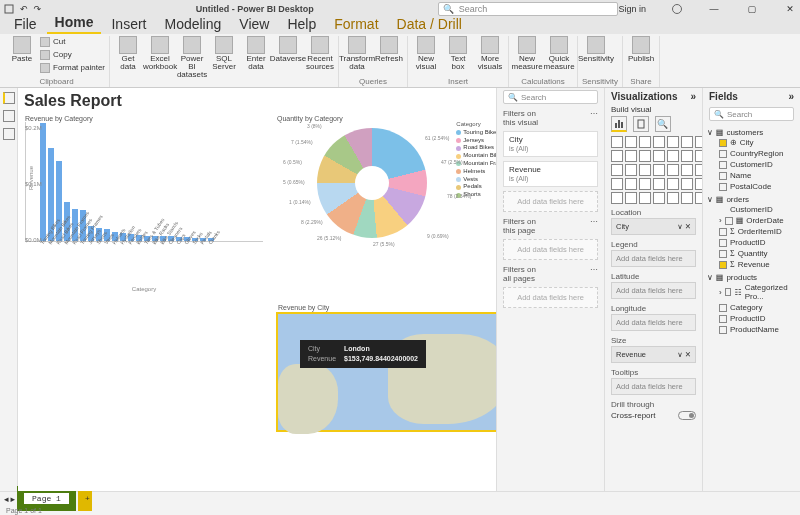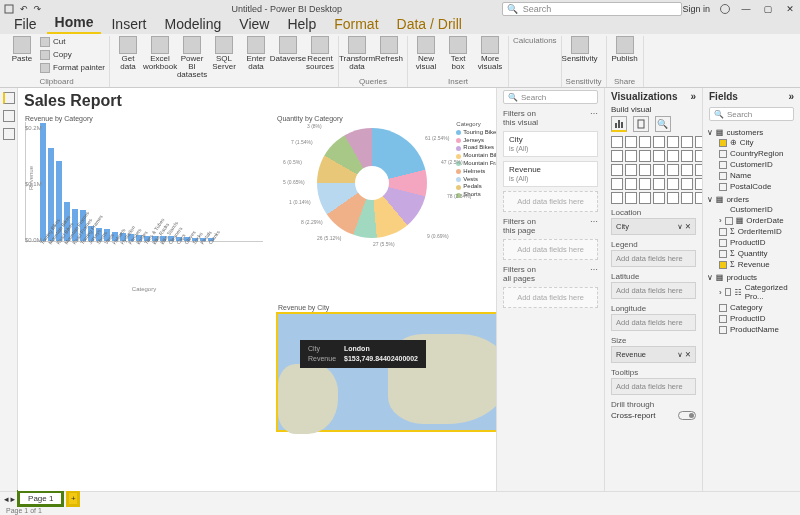--- a/index.html
+++ b/index.html
@@ -1,21 +1,21 @@
 <!DOCTYPE html>
 <html><head>
 <meta charset="utf-8">
 <style>
   * { box-sizing: border-box; margin: 0; padding: 0; font-family: "Segoe UI", sans-serif; }
   body { width: 800px; height: 515px; overflow: hidden; background: #f3f3f3; font-size: 9px; color: #333; }
   .titlebar { height: 18px; background: #e6e6e6; display: flex; align-items: center; padding: 0 4px; }
   .titlebar .qat { display: flex; gap: 6px; }
-  .titlebar .title { flex: 1; text-align: center; font-size: 9px; color: #444; margin-left:30px;}
+  .titlebar .title { flex: 1; text-align: center; font-size: 9px; color: #444; margin-left:30px;font-weight:bold;}
   .titlebar .searchbox { width: 180px; height: 14px; background: #fff; border: 1px solid #bbb; border-radius: 2px; display: flex; align-items: center; padding: 0 4px; gap: 4px; }
-  .titlebar .right { display:flex; gap:10px; align-items:center; margin-left:auto;}
+  .titlebar .right { display:flex; gap:26px; align-items:center; margin-left:auto;}
   .win-btn { width:12px; text-align:center;}
   .tabs { height: 16px; background: #e6e6e6; display: flex; align-items: flex-end; padding-left: 6px; gap: 2px; }
   .tab { padding: 2px 8px; font-size: 14px; cursor: pointer; }
   .tab.active { border-bottom: 2px solid #f2c811; font-weight:600;}
   .tab.ctx { color: #a07000; }
   .ribbon { height: 54px; background: #f3f3f3; border-bottom: 1px solid #ccc; display:flex; padding: 2px 4px 0 4px; }
   .rgroup { display:flex; flex-direction:column; border-right:1px solid #ddd; padding: 0 4px; font-size:8px;}
   .rgroup .icons { display:flex; gap:4px; flex:1; align-items:flex-start;}
   .rbtn { display:flex; flex-direction:column; align-items:center; width:28px; text-align:center; line-height:1; gap:1px; cursor:pointer;}
   .rbtn.small {width:auto; flex-direction:row; height:12px; gap:3px;}
@@ -65,21 +65,21 @@
   .bwell.filled{background:#e6e6e6;color:#333;display:flex;justify-content:space-between;align-items:center;}
   .fields{width:98px;}
   .tree{padding:2px 4px;font-size:8px;}
   .tbl{margin-top:3px;}
   .tbl .tname{display:flex;align-items:center;gap:3px;}
   .tbl .fld{display:flex;align-items:center;gap:3px;padding:1px 0 1px 12px;}
   .chk{width:8px;height:8px;border:1px solid #888;display:inline-block;}
   .chk.on{background:#f2c811;}
   .sigma{font-family:serif;font-size:8px;}
   .pagebar{height:14px;background:#f3f3f3;border-top:1px solid #ddd;display:flex;align-items:center;padding:0 4px;gap:2px;}
-  .ptab{background:#fff;border:3px solid #4d7c0f;padding:1px 8px;font-size:8px;}
+  .ptab{background:#fff;border:7px solid #4d7c0f;padding:1px 8px;font-size:8px;font-family:Liberation Mono, monospace;}
   .ptab.add{background:#f2c811;border-color:#e0b800;width:14px;text-align:center;padding:1px 0;}
   .status{height:10px;background:#f3f3f3;font-size:7px;color:#777;padding-left:6px;display:flex;align-items:center;}
   .buildtabs{display:flex;gap:6px;padding:2px 6px;}
   .buildtabs .bt{width:16px;height:16px;border:1px solid #aaa;display:flex;align-items:center;justify-content:center;}
   .buildtabs .bt.active{border-bottom:2px solid #f2c811;}
   svg{display:block;}
   .toggle{width:18px;height:9px;border:1px solid #888;border-radius:5px;position:relative;}
   .toggle::after{content:"";position:absolute;right:1px;top:1px;width:5px;height:5px;background:#888;border-radius:50%;}
 </style>
 </head>
@@ -200,20 +200,30 @@
           <span>Text box</span>
         </div>
       <div class="rbtn">
           <div class="ic"></div>
           <span>More visuals</span>
         </div>
     </div>
     <div class="glabel">Insert</div>
   </div>
   <div class="rgroup">
+    <div class="icons">
+      <div class="rbtn">
+          <div class="ic"></div>
+          <span>New measure</span>
+        </div>
+      <div class="rbtn">
+          <div class="ic"></div>
+          <span>Quick measure</span>
+        </div>
+    </div>
     <div class="glabel">Calculations</div>
   </div>
   <div class="rgroup">
     <div class="icons">
         <div class="rbtn">
           <div class="ic"></div>
           <span>Sensitivity</span>
         </div>
       </div>
     <div class="glabel">Sensitivity</div>

